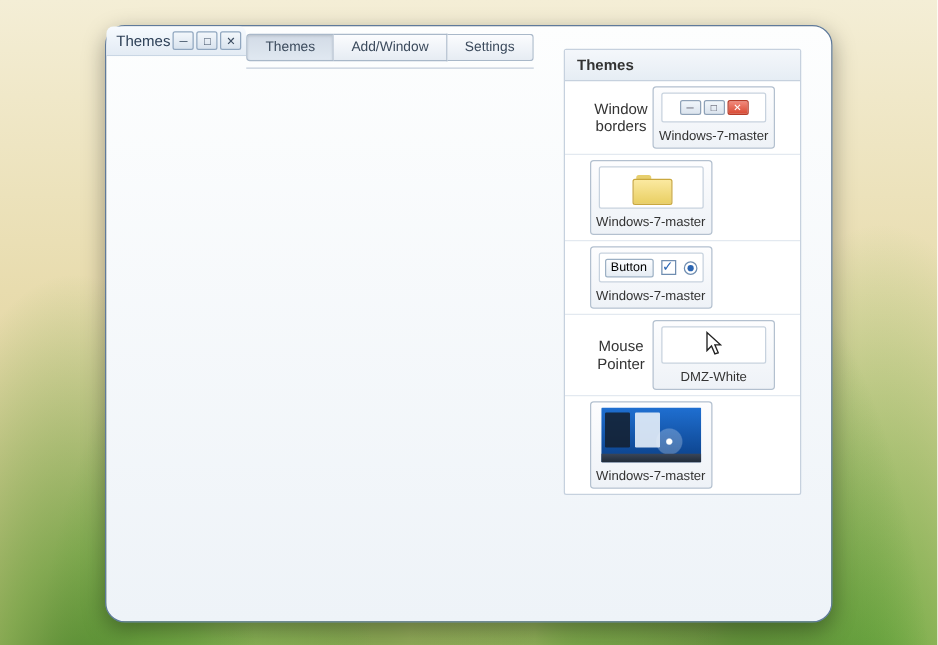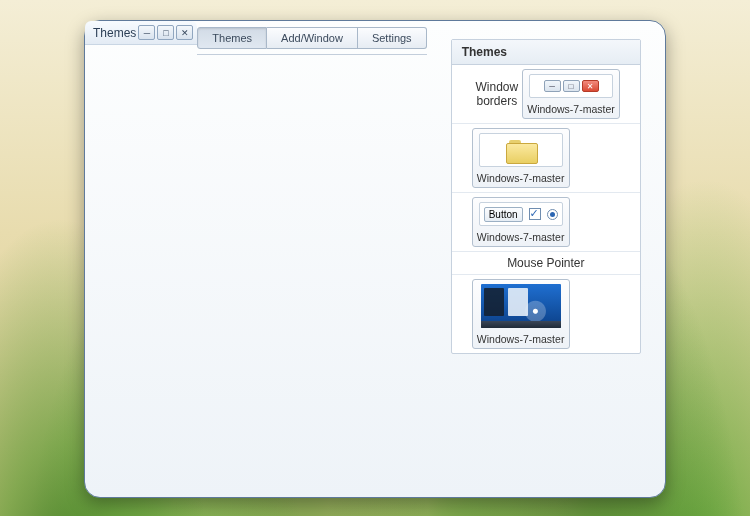--- a/index.html
+++ b/index.html
@@ -200,20 +200,30 @@
                 <span class="cb"></span>
                 <span class="rd"></span>
               </div>
             </div>
             <div class="caption">Windows-7-master</div>
           </div>
         </div>
 
         <div class="row">
           <div class="row-label">Mouse Pointer</div>
+          <div class="chooser">
+            <div class="preview" style="height:30px">
+              <span class="cursor-icon">
+                <svg viewBox="0 0 20 24">
+                    <path d="M4 2 L4 18 L8 14 L11 21 L14 20 L11 13 L16 13 Z" fill="#fff" stroke="#222" stroke-width="1.2"></path>
+                  </svg>
+              </span>
+            </div>
+            <div class="caption">DMZ-White</div>
+          </div>
         </div>
 
         <div class="row">
           <div class="chooser">
             <div class="preview tall" style="padding:0;border:none;background:none">
               <div class="desk-preview"></div>
             </div>
             <div class="caption">Windows-7-master</div>
           </div>
         </div>

